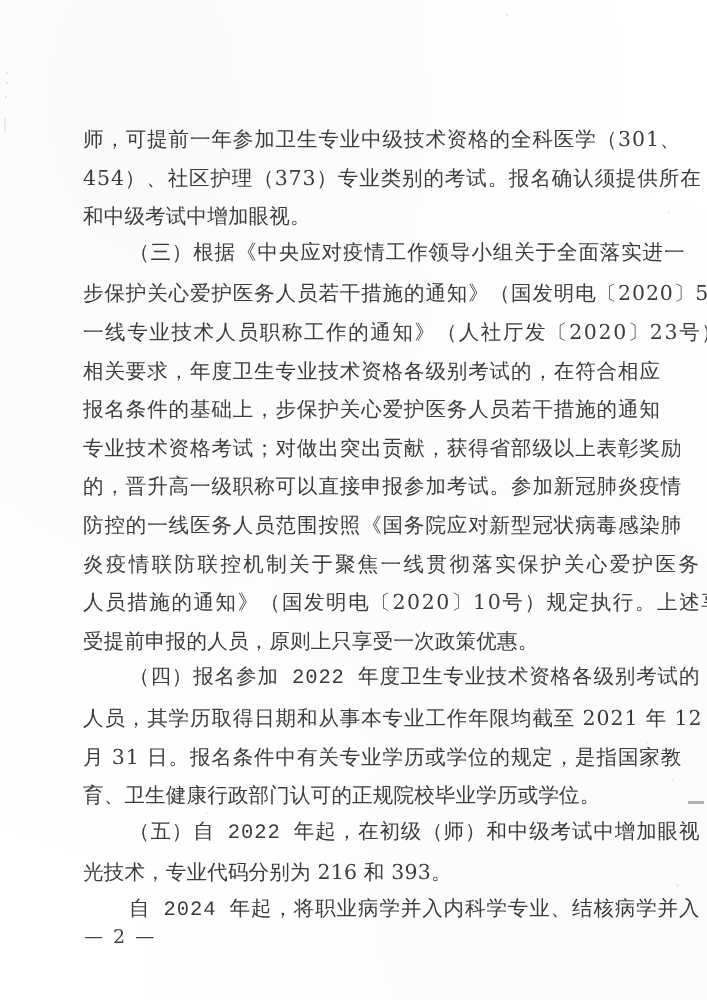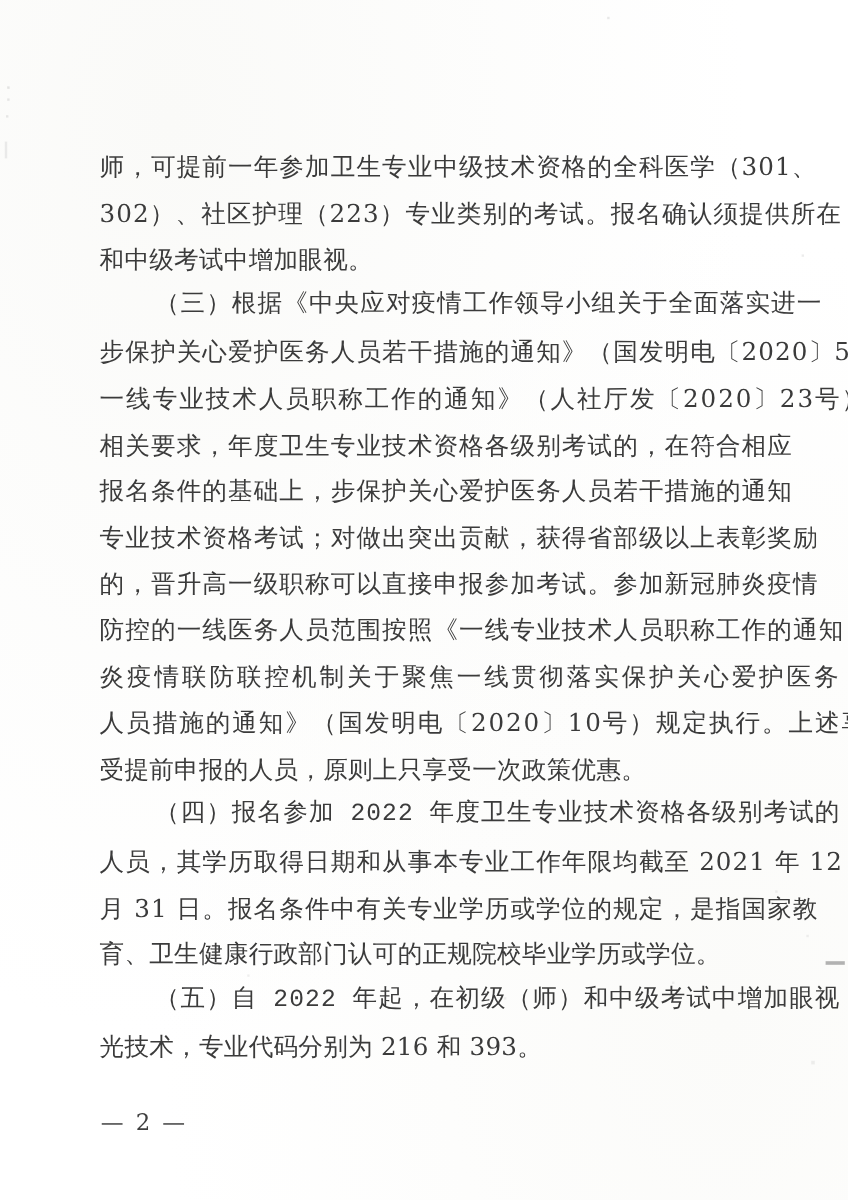--- a/index.html
+++ b/index.html
@@ -106,36 +106,37 @@
   <div class="speck" style="left:672px; top:779px; width:2px; height:2px; opacity:.3;"></div>
   <div class="speck" style="left:420px; top:831px; width:2px; height:2px; opacity:.3;"></div>
   <div class="speck" style="left:676px; top:884px; width:3px; height:3px; opacity:.3;"></div>
   <div class="speck" style="left:206px; top:812px; width:2px; height:2px; opacity:.28;"></div>
   <div class="speck" style="left:560px; top:818px; width:2px; height:2px; opacity:.28;"></div>
 
   <div class="margin-dash"></div>
 
   <div class="textblock">
     <div class="line spread">师，可提前一年参加卫生专业中级技术资格的全科医学（301、</div>
-    <div class="line spread">302）、社区护理（223）专业类别的考试。报名确认须提供所在</div>
+    <div class="line spread">454）、社区护理（373）专业类别的考试。报名确认须提供所在</div>
     <div class="line">和中级考试中增加眼视。</div>
     <div class="line indent spread">（三）根据《中央应对疫情工作领导小组关于全面落实进一</div>
     <div class="line spread">步保护关心爱护医务人员若干措施的通知》（国发明电〔2020〕5</div>
     <div class="line spread2">一线专业技术人员职称工作的通知》（人社厅发〔2020〕23号）</div>
     <div class="line spread">相关要求，年度卫生专业技术资格各级别考试的，在符合相应</div>
     <div class="line spread">报名条件的基础上，步保护关心爱护医务人员若干措施的通知</div>
     <div class="line spread">专业技术资格考试；对做出突出贡献，获得省部级以上表彰奖励</div>
     <div class="line spread">的，晋升高一级职称可以直接申报参加考试。参加新冠肺炎疫情</div>
-    <div class="line spread">防控的一线医务人员范围按照《一线专业技术人员职称工作的通知</div>
+    <div class="line spread">防控的一线医务人员范围按照《国务院应对新型冠状病毒感染肺</div>
     <div class="line spread3">炎疫情联防联控机制关于聚焦一线贯彻落实保护关心爱护医务</div>
     <div class="line spread2">人员措施的通知》（国发明电〔2020〕10号）规定执行。上述享</div>
     <div class="line">受提前申报的人员，原则上只享受一次政策优惠。</div>
     <div class="line indent spread">（四）报名参加 2022 年度卫生专业技术资格各级别考试的</div>
     <div class="line spread">人员，其学历取得日期和从事本专业工作年限均截至 2021 年 12</div>
     <div class="line spread">月 31 日。报名条件中有关专业学历或学位的规定，是指国家教</div>
     <div class="line">育、卫生健康行政部门认可的正规院校毕业学历或学位。</div>
     <div class="line indent spread">（五）自 2022 年起，在初级（师）和中级考试中增加眼视</div>
     <div class="line">光技术，专业代码分别为 216 和 393。</div>
+    <div class="line indent spread">自 2024 年起，将职业病学并入内科学专业、结核病学并入</div>
   </div>
 
   <div class="footer">— 2 —</div>
 
 </div>
 
 </body></html>

